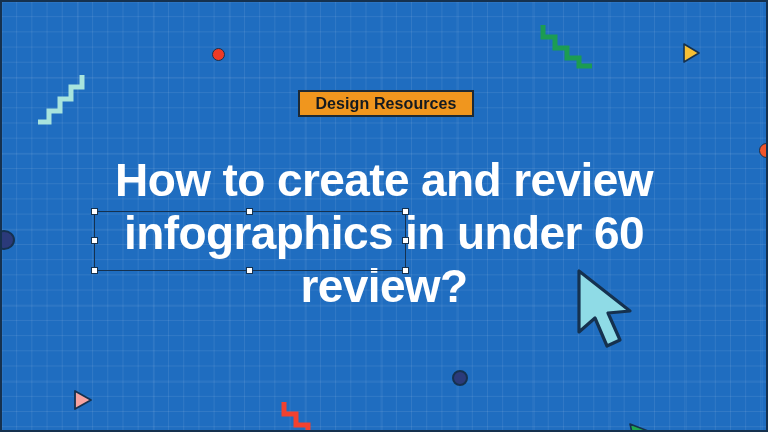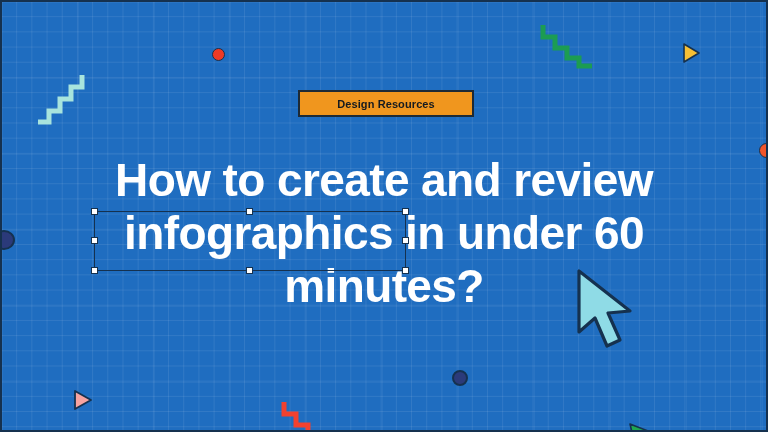--- a/index.html
+++ b/index.html
@@ -56,21 +56,21 @@
     top: 88px;
     width: 176px;
     height: 27px;
     background: #f0961e;
     border: 2px solid #1d2a36;
     box-sizing: border-box;
     display: flex;
     align-items: center;
     justify-content: center;
     color: #141a20;
-    font-size: 11px;
+    font-size: 16px;
     font-weight: 600;
     letter-spacing: 0.1px;
   }
 
   
   #headline {
     position: absolute;
     left: 0;
     right: 0;
     top: 152px;
@@ -160,21 +160,21 @@
     <polygon points="4,3 22,10 8,20" fill="#1fa84f" stroke="#15314f" stroke-width="1.6" stroke-linejoin="round"></polygon>
   </svg>
 
   <div id="badge">
     <span>Design Resources</span>
   </div>
 
   <div id="headline">
     <span class="ln">How to create and review</span>
     <span class="ln">infographics in under 60</span>
-    <span class="ln">minutes?</span>
+    <span class="ln">review?</span>
   </div>
 
   <div id="selection">
     <span class="handle h-tl"></span>
     <span class="handle h-tc"></span>
     <span class="handle h-tr"></span>
     <span class="handle h-ml"></span>
     <span class="handle h-mr"></span>
     <span class="handle h-bl"></span>
     <span class="handle h-bc"></span>

